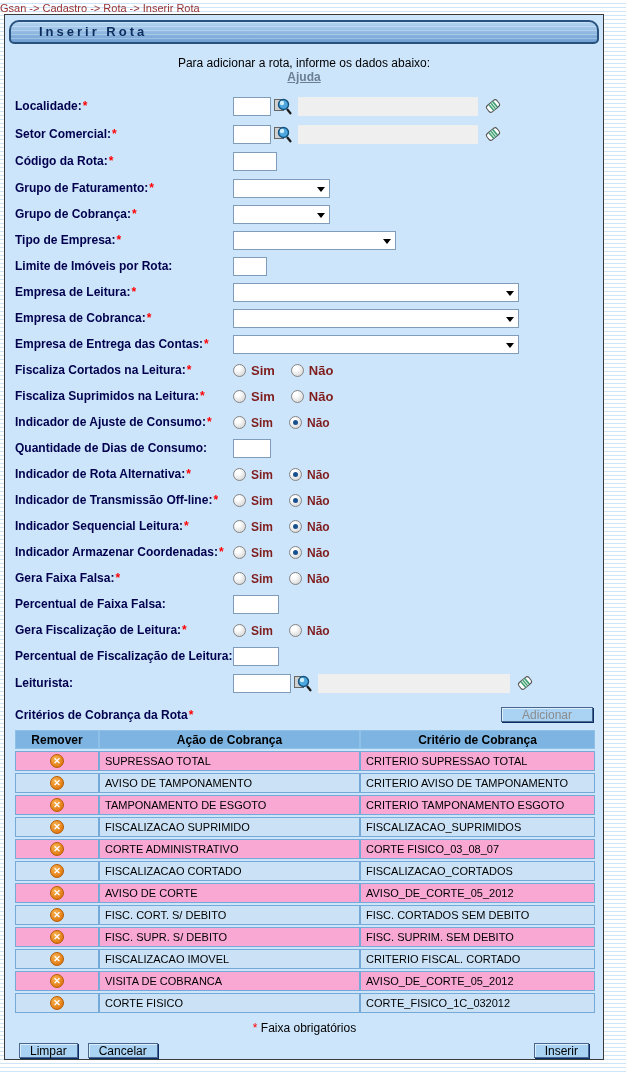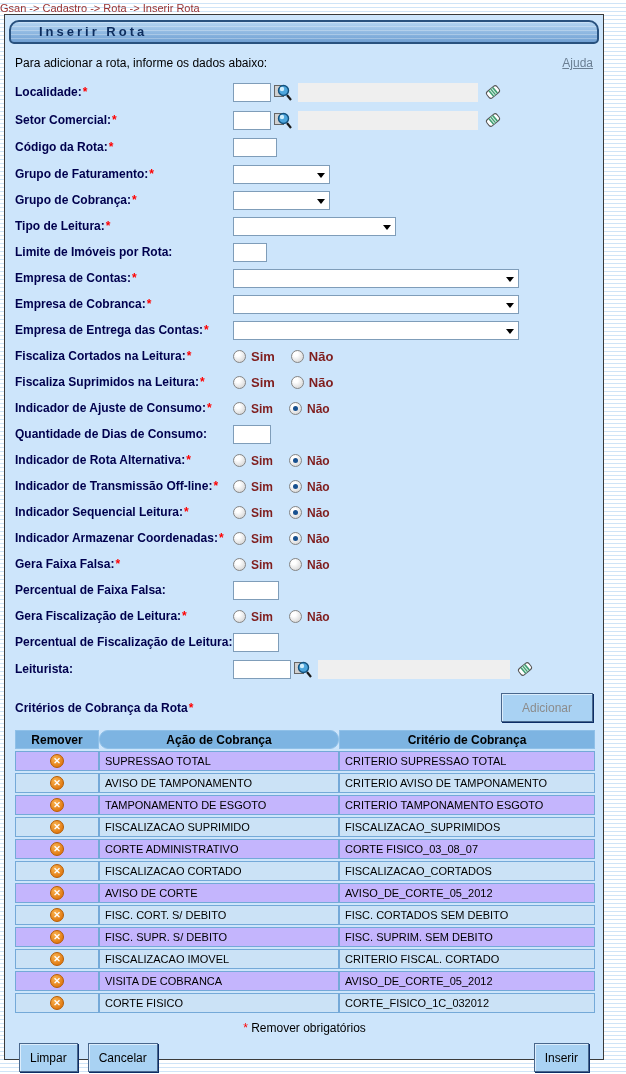--- a/index.html
+++ b/index.html
@@ -19,23 +19,23 @@
   .titlebar {
     margin:5px 4px 0 4px; height:24px;
     border:2px solid #28517e; border-radius:10px 10px 5px 5px;
     background:
       repeating-linear-gradient(180deg, rgba(255,255,255,.28) 0 1px, rgba(0,0,0,0) 1px 4px),
       linear-gradient(#b4d5f2,#6f9fd2);
     color:#0d2d5e; font-weight:bold; font-size:13px; letter-spacing:3px;
     line-height:20px; padding-left:28px;
   }
   .content { padding:12px 10px 0 10px; }
-  .intro-row { display:flex; align-items:center; margin-bottom:12px; }
+  .intro-row { display:flex; align-items:center; margin-bottom:12px;flex-direction:column; }
   .intro { font-size:12px; color:#000; flex:1; }
-  .ajuda { font-size:12px; color:#6b7f93; font-weight:normal; text-decoration:underline; cursor:pointer; }
+  .ajuda { font-size:12px; color:#6b7f93; font-weight:bold; text-decoration:underline; cursor:pointer; }
 
   .row { display:flex; align-items:center; margin-bottom:8px; min-height:19px; }
   .row.tight { margin-bottom:7px; }
   .lbl { width:218px; flex:none; font-size:12px; font-weight:bold; color:#00004d; line-height:13px; }
   .req { color:#ff0000; margin-left:1px; }
 
   .txt { height:19px; border:1px solid #7f9db9; background:#fff; font-size:12px; padding:0 2px; font-family:inherit; }
   .w38{width:38px} .w44{width:44px} .w34{width:34px} .w46{width:46px} .w58{width:58px}
   .display-field { height:19px; background:#efefef; margin-left:5px; display:inline-block; }
   .df-180{width:180px} .df-192{width:192px}
@@ -60,35 +60,35 @@
   }
   .opt { font-size:12px; font-weight:bold; color:#7f1d1d; margin-right:16px; }
   .big-opts .opt { font-size:13px; }
 
   .crit-header { display:flex; align-items:center; margin:14px 0 6px 0; }
   .crit-label { flex:1; font-size:12px; font-weight:bold; color:#00004d; }
 
   .btn {
     background:#a9d2f3; border:1px solid #49678c; color:#000;
     box-shadow:1px 1px 0 #0d2d66, inset 1px 1px 0 #dcedfc;
-    font-size:12px; font-family:inherit; height:29px; padding:0 10px; cursor:pointer;
+    font-size:12px; font-family:inherit; height:15px; padding:0 10px; cursor:pointer;
   }
   .btn-disabled { color:#8c8c8c; width:92px; }
 
   table.crit-table { width:580px; border-collapse:separate; border-spacing:0 2px; }
   .crit-table th {
     background:#7db4e2; color:#000; font-size:12px; font-weight:bold;
     height:19px; border:1px solid #8fc0e8; padding:0 4px;
   }
   .crit-table td {
-    background:#c4b5fd; border:1px solid #74a9d8; height:20px;
+    background:#f9a8d4; border:1px solid #74a9d8; height:20px;
     font-size:11px; color:#000; padding:1px 5px;
   }
   .crit-table tr.alt td { background:#cbe2f6; }
-  .col-rem{width:84px; text-align:center;} .col-act{width:240px;border-radius:9px;}
+  .col-rem{width:84px; text-align:center;} .col-act{width:261px;}
   td.c-rem { text-align:center; padding:1px; }
   .x-icon {
     display:inline-block; width:14px; height:14px; border-radius:50%;
     background: radial-gradient(circle at 35% 30%, #f5a743 15%, #dd720a 85%);
     border:1px solid #b85c00; cursor:pointer;
     color:#fff; font-size:9px; line-height:13px; text-align:center; font-weight:bold;
   }
   .x-icon::before { content:"\2715"; }
 
   .required-note { text-align:center; font-size:12px; margin:6px 0 8px 0; color:#000; }
@@ -170,33 +170,33 @@
     </div>
 
     <div class="row tight">
       <div class="lbl"><span>Grupo de Cobrança:</span><span class="req">*</span></div>
       <div class="sel sel-s">
           <span></span>
         </div>
     </div>
 
     <div class="row tight">
-      <div class="lbl"><span>Tipo de Leitura:</span><span class="req">*</span></div>
+      <div class="lbl"><span>Tipo de Empresa:</span><span class="req">*</span></div>
       <div class="sel sel-m">
           <span></span>
         </div>
     </div>
 
     <div class="row tight">
       <div class="lbl"><span>Limite de Imóveis por Rota:</span></div>
       <input class="txt w34" value="" style="">
     </div>
 
     <div class="row tight">
-      <div class="lbl"><span>Empresa de Contas:</span><span class="req">*</span></div>
+      <div class="lbl"><span>Empresa de Leitura:</span><span class="req">*</span></div>
       <div class="sel sel-l">
           <span></span>
         </div>
     </div>
 
     <div class="row tight">
       <div class="lbl"><span>Empresa de Cobranca:</span><span class="req">*</span></div>
       <div class="sel sel-l">
           <span></span>
         </div>
@@ -390,21 +390,21 @@
             <td>AVISO_DE_CORTE_05_2012</td>
           </tr>
         <tr class="alt">
             <td class="c-rem"><span class="x-icon"></span></td>
             <td>CORTE FISICO</td>
             <td>CORTE_FISICO_1C_032012</td>
           </tr>
       </tbody>
     </table>
 
-    <div class="required-note"><span class="req">*</span> <span>Remover obrigatórios</span></div>
+    <div class="required-note"><span class="req">*</span> <span>Faixa obrigatórios</span></div>
 
     <div class="btn-row">
       <button class="btn">Limpar</button>
       <button class="btn">Cancelar</button>
       <div class="spacer"></div>
       <button class="btn">Inserir</button>
     </div>
 
   </div>
 </div>

